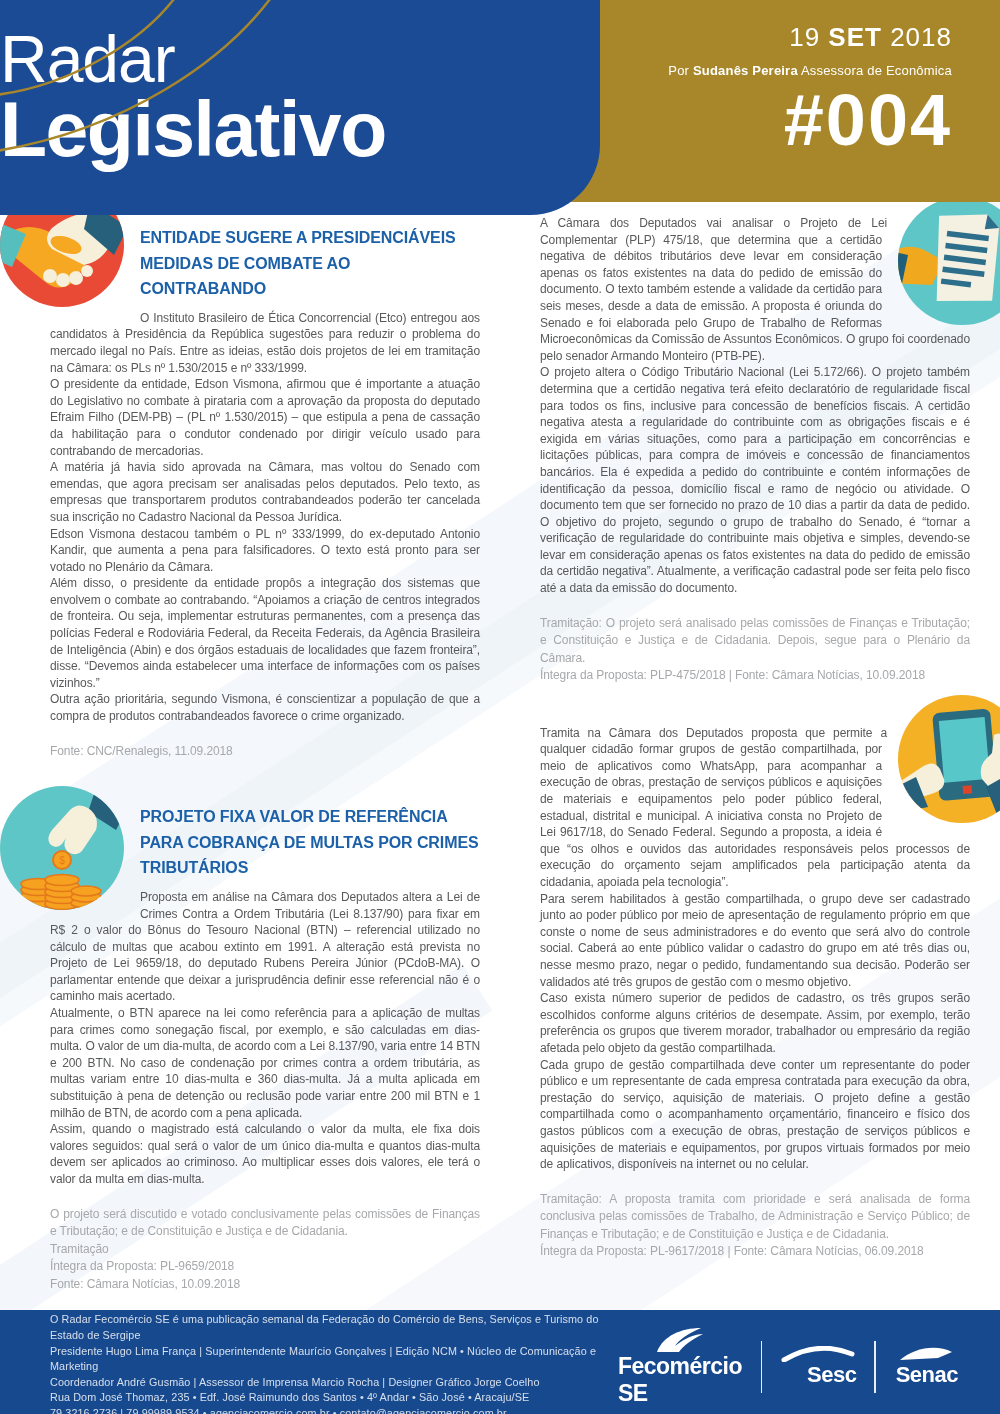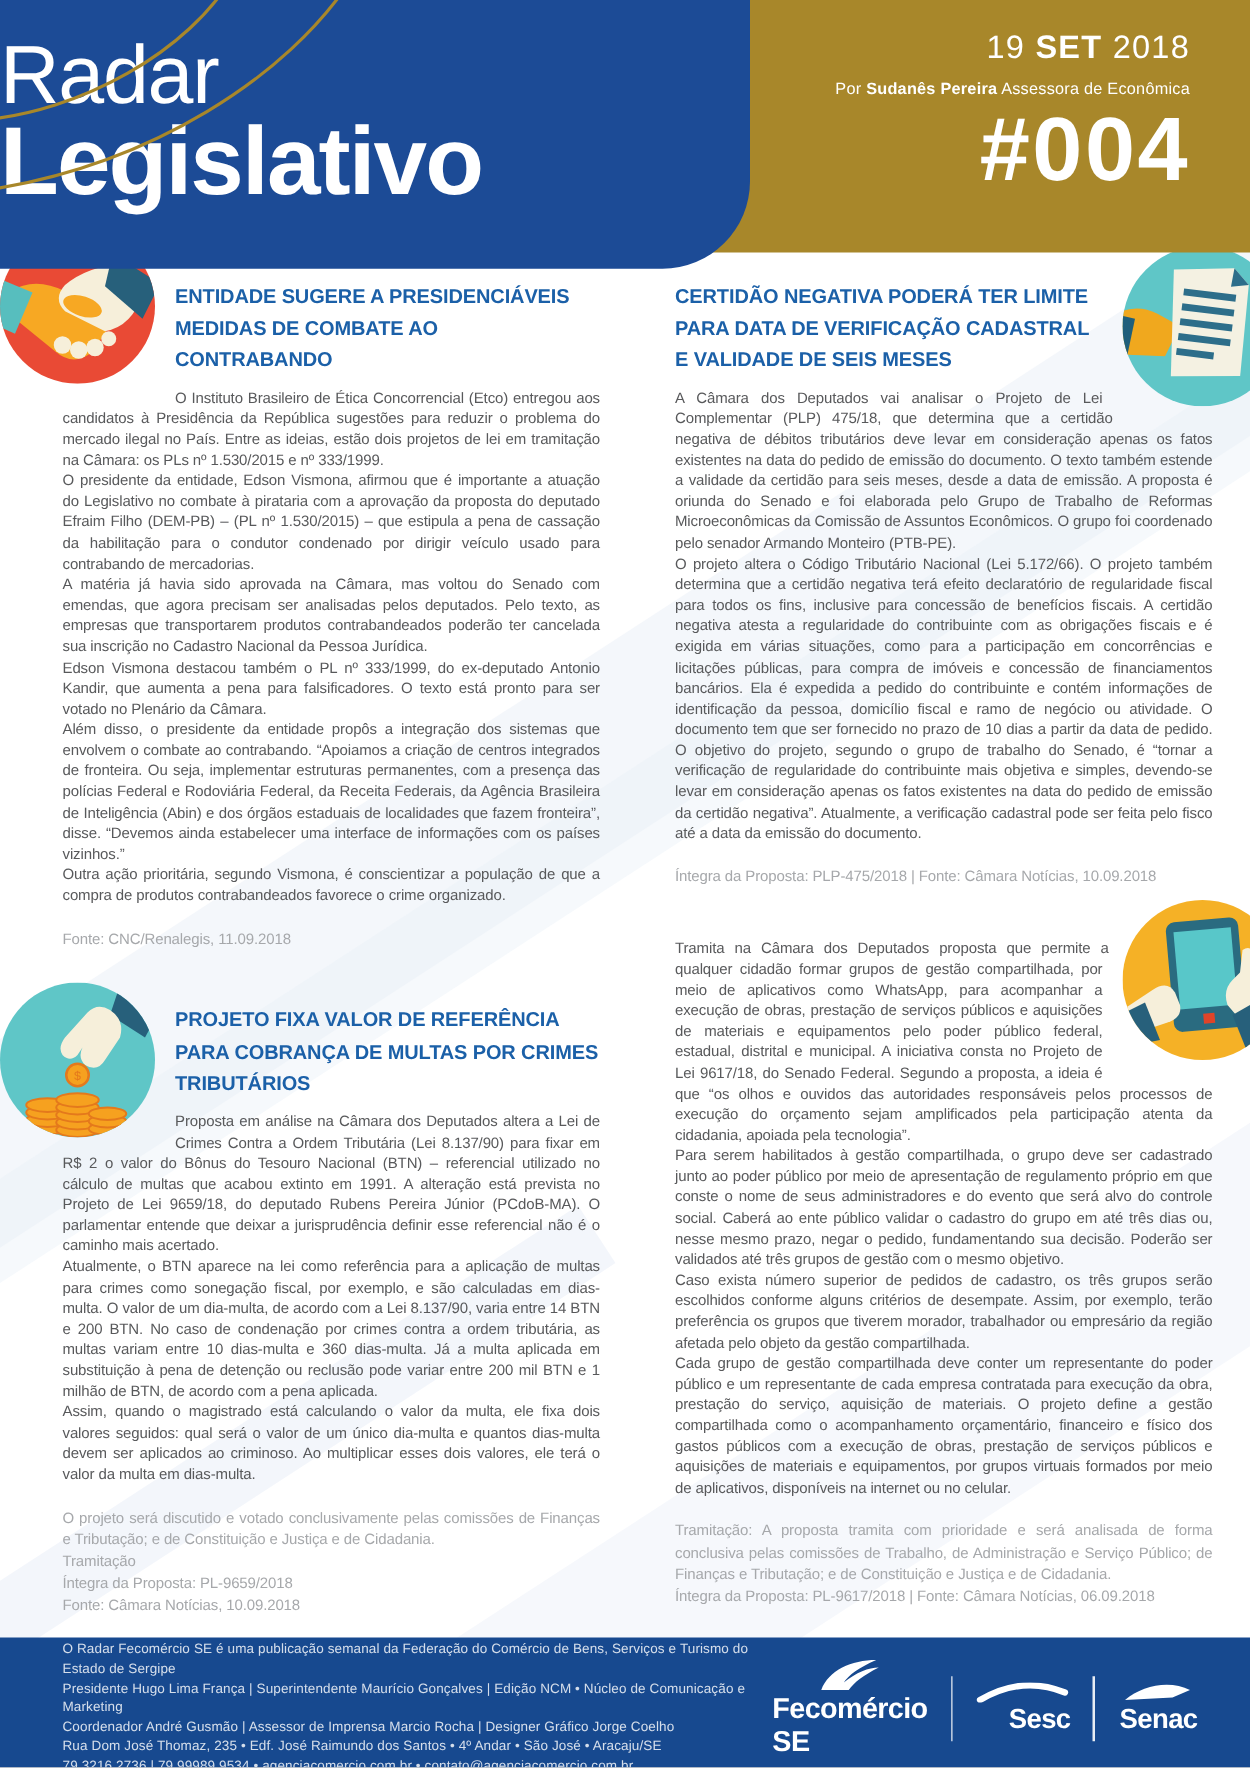--- a/index.html
+++ b/index.html
@@ -209,26 +209,26 @@
                 <path d="M84,15 L97,27 L83,30 Z" fill="#2D6E8A"></path>
                 <rect x="46" y="36" width="42" height="5.5" fill="#2D6E8A"></rect>
                 <rect x="46" y="48" width="42" height="5.5" fill="#2D6E8A"></rect>
                 <rect x="46" y="60" width="42" height="5.5" fill="#2D6E8A"></rect>
                 <rect x="46" y="72" width="42" height="5.5" fill="#2D6E8A"></rect>
                 <rect x="46" y="84" width="30" height="5.5" fill="#2D6E8A"></rect>
               </g>
             </g>
           </svg>
         </div>
-        <h2 class="art-title">CERTIDÃO NEGATIVA PODERÁ TER LIMITE PARA DATA DE VERIFICAÇÃO CADASTRAL E VALIDADE DE SEIS MESES</h2>
         <div class="art-body">
             <p>A Câmara dos Deputados vai analisar o Projeto de Lei Complementar (PLP) 475/18, que determina que a certidão negativa de débitos tributários deve levar em consideração apenas os fatos existentes na data do pedido de emissão do documento. O texto também estende a validade da certidão para seis meses, desde a data de emissão. A proposta é oriunda do Senado e foi elaborada pelo Grupo de Trabalho de Reformas Microeconômicas da Comissão de Assuntos Econômicos. O grupo foi coordenado pelo senador Armando Monteiro (PTB-PE).</p>
             <p>O projeto altera o Código Tributário Nacional (Lei 5.172/66).  O projeto também determina que a certidão negativa terá efeito declaratório de regularidade fiscal para todos os fins, inclusive para concessão de benefícios fiscais.  A certidão negativa atesta a regularidade do contribuinte com as obrigações fiscais e é exigida em várias situações, como para a participação em concorrências e licitações públicas, para compra de imóveis e concessão de financiamentos bancários. Ela é expedida a pedido do contribuinte e contém informações de identificação da pessoa, domicílio fiscal e ramo de negócio ou atividade. O documento tem que ser fornecido no prazo de 10 dias a partir da data de pedido. O objetivo do projeto, segundo o grupo de trabalho do Senado, é “tornar a verificação de regularidade do contribuinte mais objetiva e simples, devendo-se levar em consideração apenas os fatos existentes na data do pedido de emissão da certidão negativa”. Atualmente, a verificação cadastral pode ser feita pelo fisco até a data da emissão do documento.</p>
           </div>
         <div class="art-meta">
+            <div>Tramitação: O projeto será analisado pelas comissões de Finanças e Tributação; e Constituição e Justiça e de Cidadania. Depois, segue para o Plenário da Câmara.</div>
             <div>Íntegra da Proposta: PLP-475/2018  |  Fonte: Câmara Notícias, 10.09.2018</div>
           </div>
       </article>
 
       <article id="article-4" class="row2">
         <div class="icon-circle float-right">
           <svg width="128" height="128" viewBox="0 0 128 128">
             <defs>
                 <clipPath id="c4">
                   <circle cx="64" cy="64" r="64"></circle>

